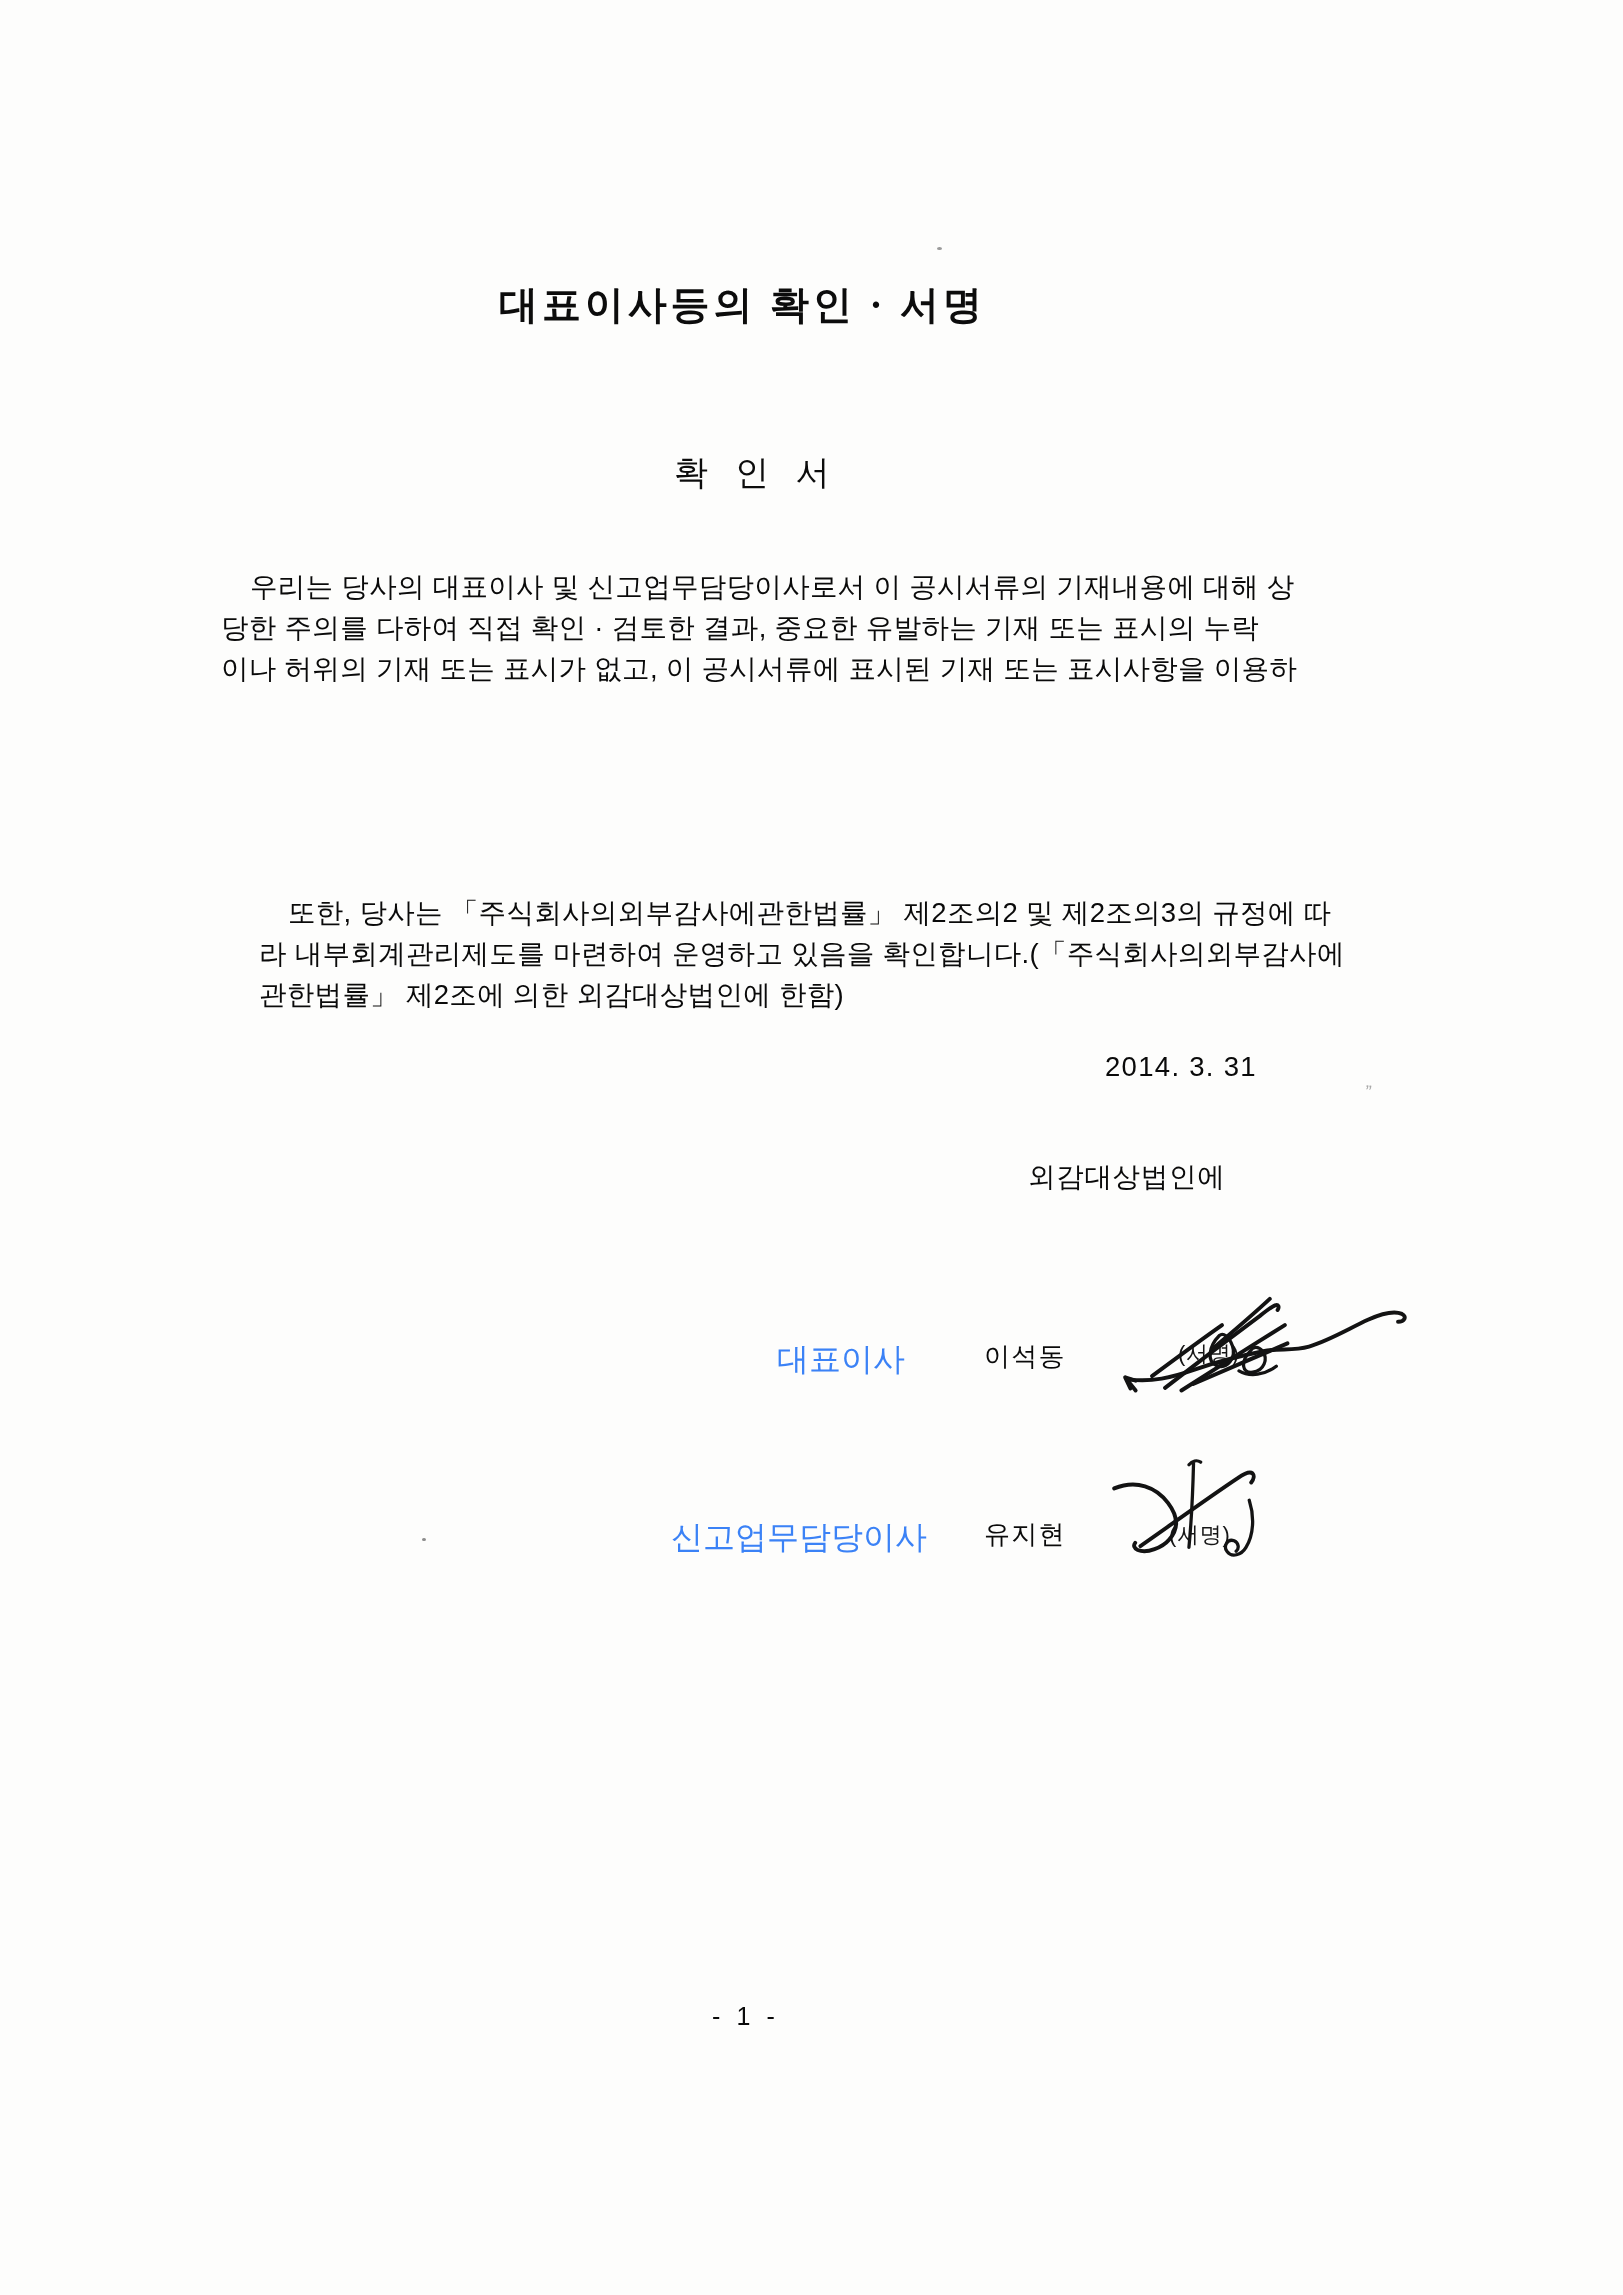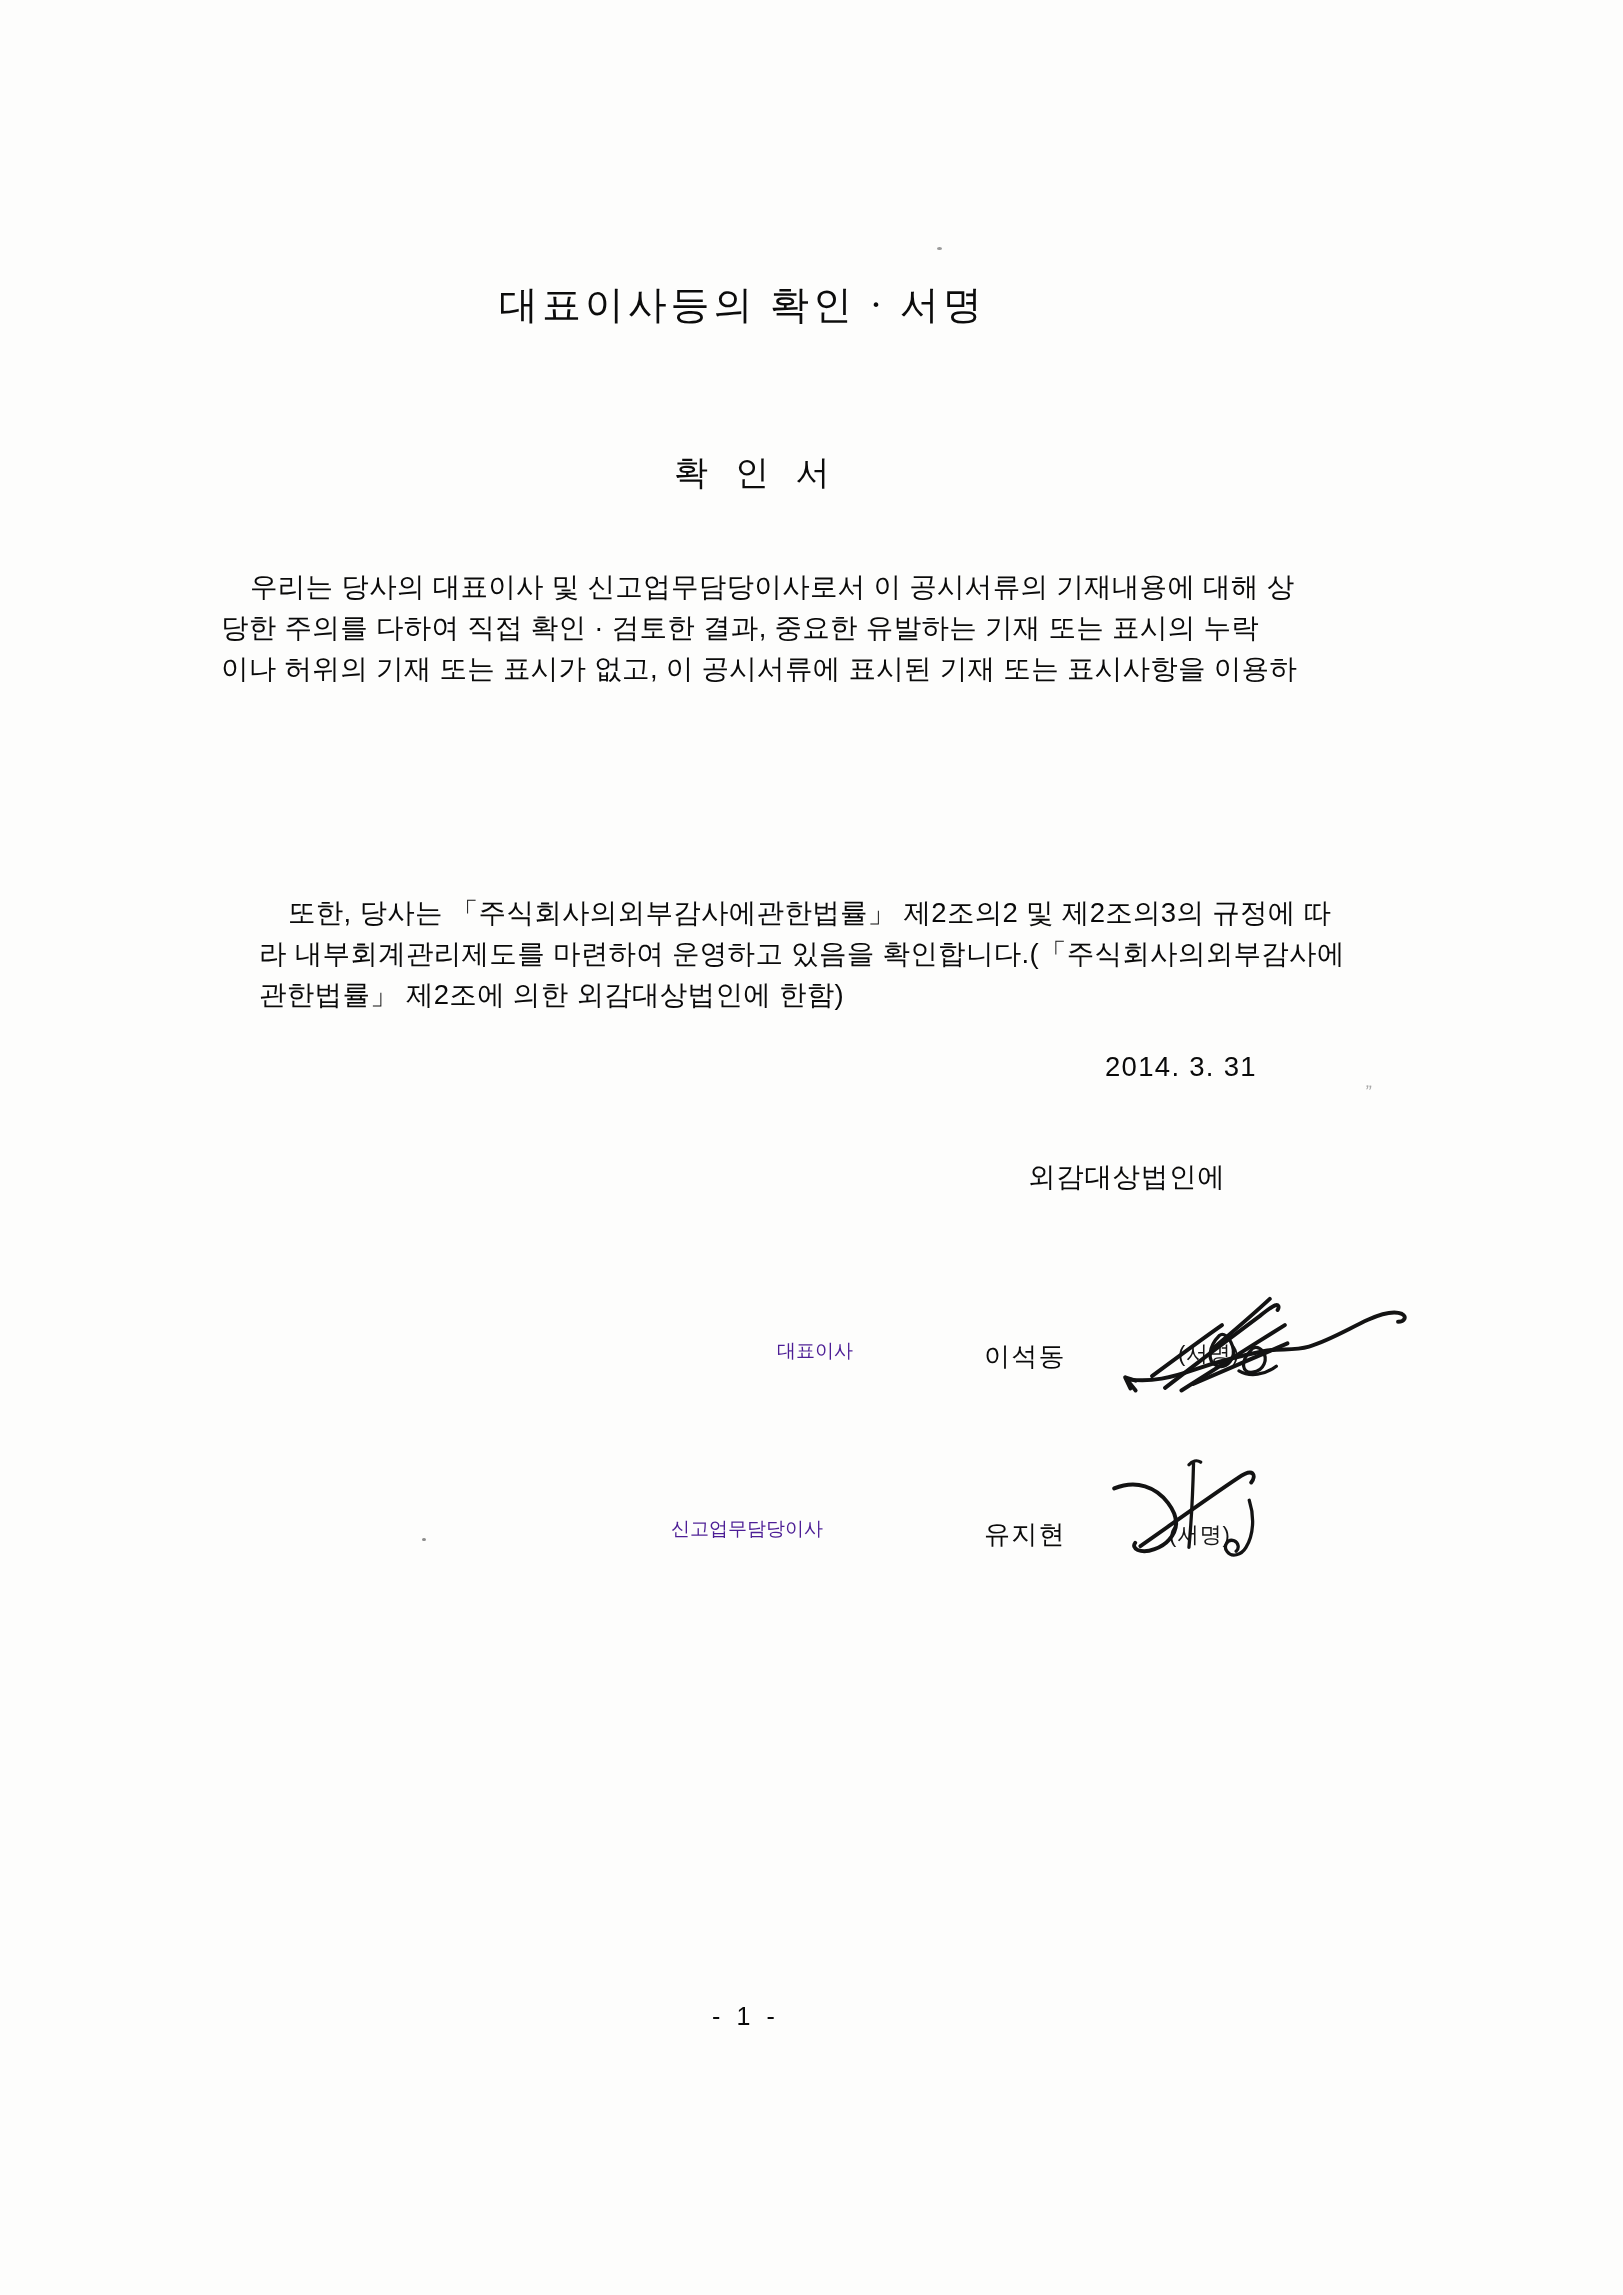--- a/index.html
+++ b/index.html
@@ -15,21 +15,21 @@
     background: #fdfdfc;
     color: #111;
     font-family: "Liberation Sans", sans-serif;
     overflow: hidden;
   }
   .abs { position: absolute; white-space: nowrap; }
 
   .doc-title {
     left: 499px; top: 278px;
     font-family: "Liberation Serif", serif;
-    font-size: 39px; font-weight: 400;
+    font-size: 39px; font-weight: 700;
     letter-spacing: 3.9px;
     color: #0c0c0c;
   }
   .doc-subtitle {
     left: 674px; top: 450px;
     font-family: "Liberation Serif", serif;
     font-size: 34px; font-weight: 500;
     letter-spacing: 9.2px;
     color: #0c0c0c;
   }
@@ -51,21 +51,21 @@
     left: 1105px; top: 1051px;
     font-size: 27.5px; letter-spacing: 1.3px;
     color: #0a0a0a;
   }
   .doc-company {
     left: 1028px; top: 1159px;
     font-size: 27.5px; letter-spacing: 0.7px;
     color: #0a0a0a;
   }
 
-  .signer-role { font-size: 19px; color: #4c1d95; }
+  .signer-role { font-size: 32px; color: #3b82f6; }
   .signer-name { font-size: 26px; letter-spacing: 1.3px; color: #0a0a0a; }
   .role-1 { left: 777px; top: 1338px; }
   .name-1 { left: 984px; top: 1339px; }
   .role-2 { left: 671px; top: 1516px; }
   .name-2 { left: 984px; top: 1517px; }
 
   .sign-label {
     font-size: 22px;
     color: #151515;
     letter-spacing: 0.7px;

